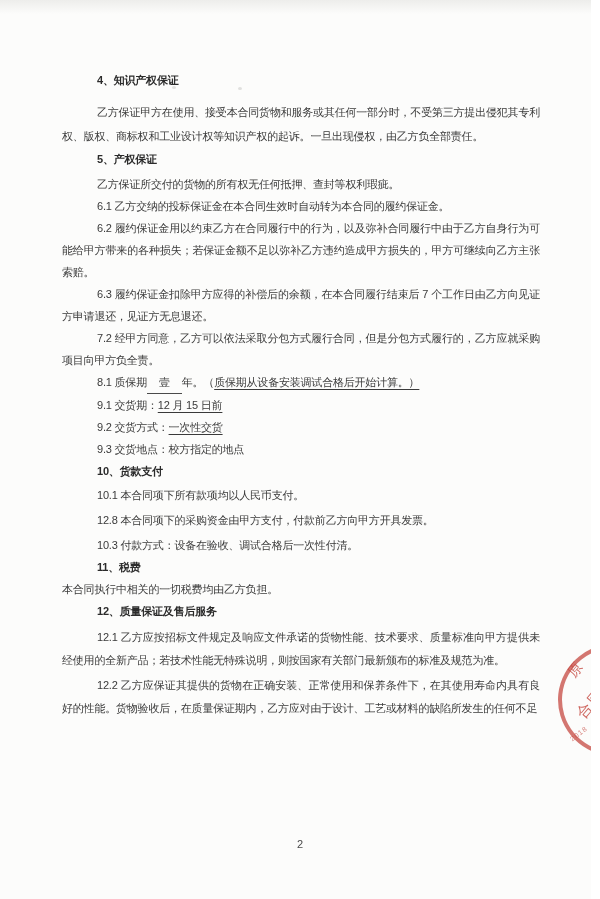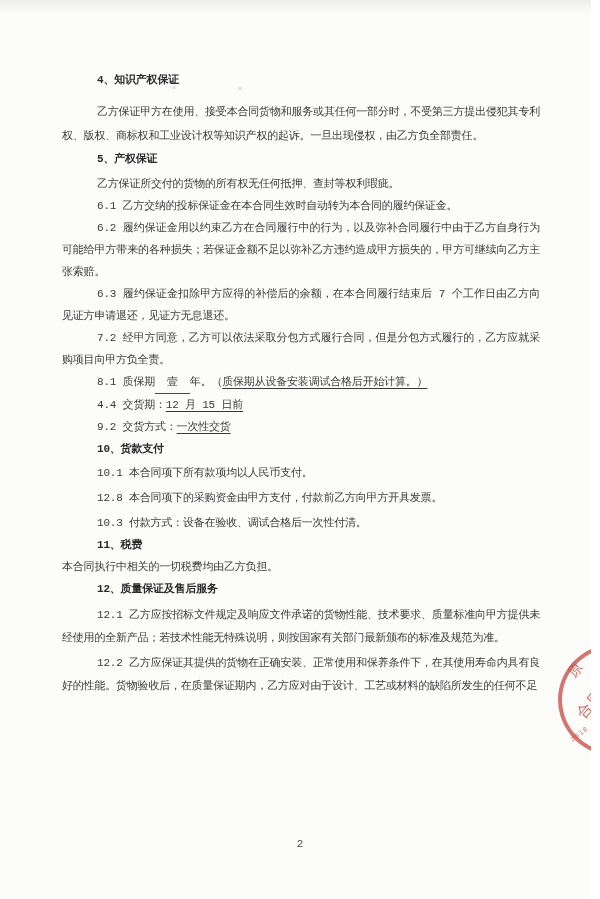--- a/index.html
+++ b/index.html
@@ -1,21 +1,21 @@
 <!DOCTYPE html>
 <html><head>
 <meta charset="utf-8">
 <style>
   html,body{margin:0;padding:0;}
   .page{
     position:relative;
     width:591px;height:899px;
     background:linear-gradient(#ededeb, #fcfcfb 14px);
     overflow:hidden;
-    font-family:Liberation Mono, monospace;
+    font-family:Liberation Sans, sans-serif;
   }
   .content{
     position:absolute;
     left:62px;top:0;
     width:478px;
     color:#3a3a3a;
     font-size:11px;
     letter-spacing:-0.2px;
     text-align:justify;
   }
@@ -110,22 +110,23 @@
     <p class="ind mt3">乙方保证所交付的货物的所有权无任何抵押、查封等权利瑕疵。</p>
 
     <p class="ind">6.1 乙方交纳的投标保证金在本合同生效时自动转为本合同的履约保证金。</p>
     <p class="ind">6.2 履约保证金用以约束乙方在合同履行中的行为，以及弥补合同履行中由于乙方自身行为可能给甲方带来的各种损失；若保证金额不足以弥补乙方违约造成甲方损失的，甲方可继续向乙方主张索赔。</p>
     <p class="ind">6.3 履约保证金扣除甲方应得的补偿后的余额，在本合同履行结束后 7 个工作日由乙方向见证方申请退还，见证方无息退还。</p>
 
     <p class="ind">7.2 经甲方同意，乙方可以依法采取分包方式履行合同，但是分包方式履行的，乙方应就采购项目向甲方负全责。</p>
 
     <p class="ind"><span>8.1 质保期</span><span class="blank">壹</span><span>年。（</span><span class="u">质保期从设备安装调试合格后开始计算。）</span></p>
 
-    <p class="ind"><span>4.4 交货期：</span><span class="u">12 月 15 日前</span></p>
+    <p class="ind"><span>9.1 交货期：</span><span class="u">12 月 15 日前</span></p>
     <p class="ind"><span>9.2 交货方式：</span><span class="u">一次性交货</span></p>
+    <p class="ind">9.3 交货地点：校方指定的地点</p>
 
     <p class="hd ind">10、货款支付</p>
     <p class="ind mt2">10.1 本合同项下所有款项均以人民币支付。</p>
     <p class="ind mt3">12.8 本合同项下的采购资金由甲方支付，付款前乙方向甲方开具发票。</p>
     <p class="ind mt3">10.3 付款方式：设备在验收、调试合格后一次性付清。</p>
 
     <p class="hd ind">11、税费</p>
     <p>本合同执行中相关的一切税费均由乙方负担。</p>
 
     <p class="hd ind">12、质量保证及售后服务</p>

